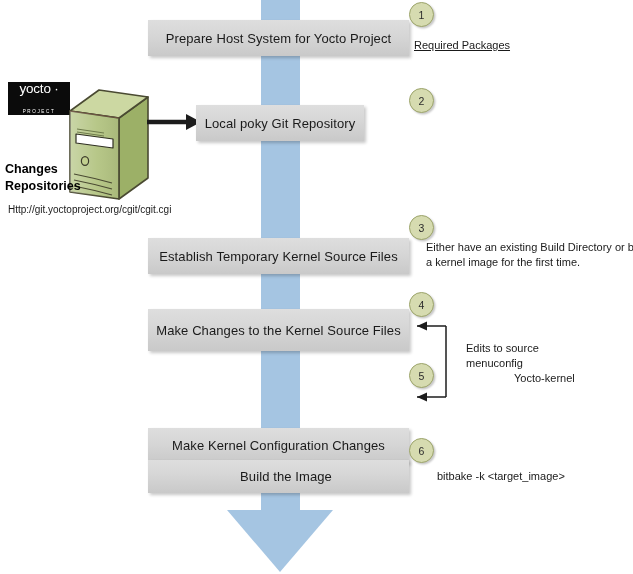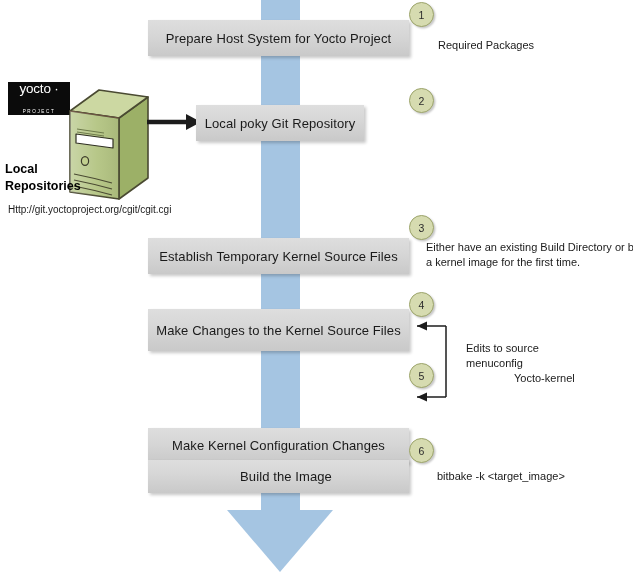--- a/index.html
+++ b/index.html
@@ -187,28 +187,28 @@
     <g>
       <line x1="446" y1="326" x2="446" y2="397" stroke="#1c1c1c" stroke-width="1.5"></line>
       <line x1="446" y1="326" x2="417" y2="326" stroke="#1c1c1c" stroke-width="1.5"></line>
       <line x1="446" y1="397" x2="417" y2="397" stroke="#1c1c1c" stroke-width="1.5"></line>
       <path d="M 417 326 L 427 321.5 L 427 330.5 Z" fill="#1c1c1c"></path>
       <path d="M 417 397 L 427 392.5 L 427 401.5 Z" fill="#1c1c1c"></path>
     </g>
   </svg>
 
   <div class="src-label">
-    <div>Local</div>
+    <div>Changes</div>
     <div>Repositories</div>
   </div>
   <div class="src-url">Http://git.yoctoproject.org/cgit/cgit.cgi</div>
 
   <div class="pbox" style="left:148px; top:20px; width:261px; height:36px;">Prepare Host System for Yocto Project</div>
   <div class="step-circle" style="left:409px; top:2px;">1</div>
-  <div class="note" style="left:438px; top:38px;">Required Packages</div>
+  <div class="note" style="left:414px; top:38px;text-decoration:underline;">Required Packages</div>
 
   <div class="pbox" style="left:196px; top:105px; width:168px; height:36px;">Local poky Git Repository</div>
   <div class="step-circle" style="left:409px; top:88px;">2</div>
 
   <div class="pbox" style="left:148px; top:238px; width:261px; height:36px;">Establish Temporary Kernel Source Files</div>
   <div class="step-circle" style="left:409px; top:215px;">3</div>
   <div class="note" style="left:426px; top:240px;">Either have an existing Build Directory or build</div>
   <div class="note" style="left:426px; top:255px;">a kernel image for the first time.</div>
 
   <div class="pbox" style="left:148px; top:309px; width:261px; height:42px;">Make Changes to the Kernel Source Files</div>

